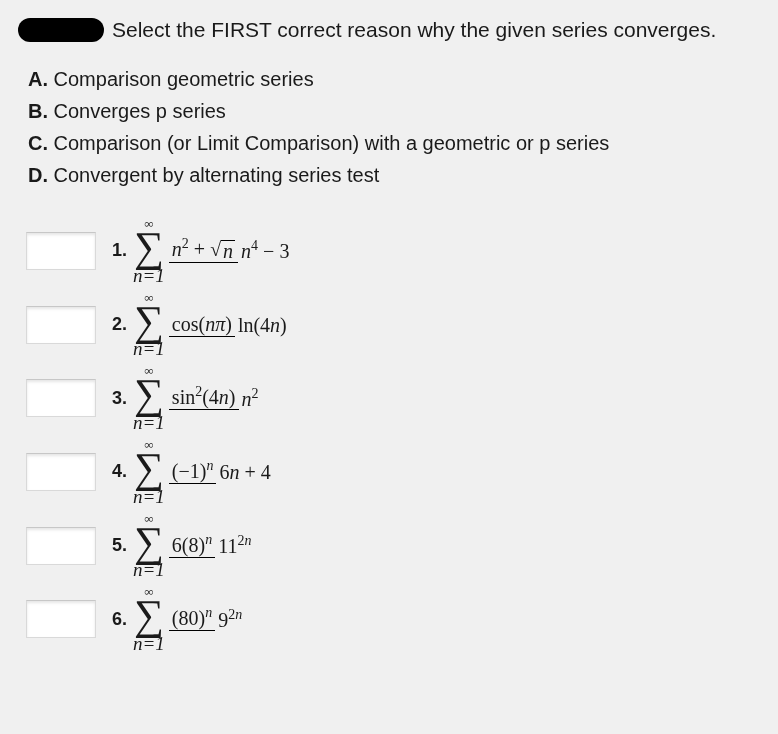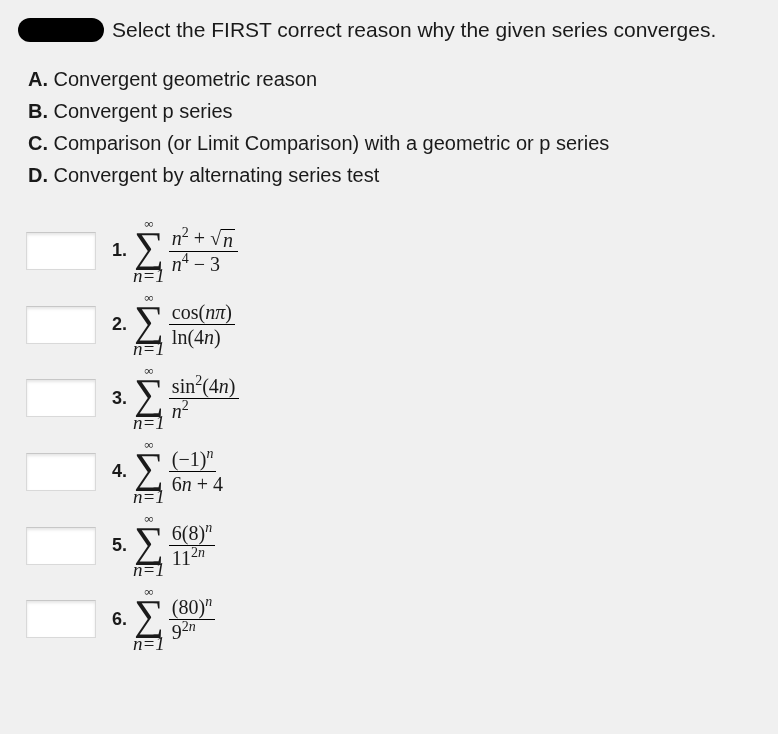--- a/index.html
+++ b/index.html
@@ -65,22 +65,22 @@
       flex-direction: column;
       align-items: center;
       line-height: 1;
       margin-right: 4px;
     }
     .sig-top { font-size: 13px; font-family: 'Times New Roman', serif; }
     .sig-sym { font-size: 42px; line-height: 0.85; }
     .sig-bot { font-size: 19px; font-style: italic; font-family: 'Times New Roman', serif; }
     .frac {
       display: inline-flex;
-      flex-direction: column;
-      align-items: flex-start;
+      flex-direction: row;
+      align-items: center;
       line-height: 1.1;
       font-size: 20px;
     }
     .frac .num {
       padding: 0 3px 1px;
       border-bottom: 1.4px solid #000;
     }
     .frac .den {
       padding: 1px 3px 0;
     }
@@ -103,22 +103,22 @@
   </style>
 </head>
 <body>
 
 <div class="header">
   <div class="redaction"></div>
   <div class="prompt">Select the FIRST correct reason why the given series converges.</div>
 </div>
 
 <div class="options">
-    <div class="opt-row"><span class="opt-letter">A.</span><span> Convergent geometric reason</span></div>
-    <div class="opt-row"><span class="opt-letter">B.</span><span> Convergent p series</span></div>
+    <div class="opt-row"><span class="opt-letter">A.</span><span> Comparison geometric series</span></div>
+    <div class="opt-row"><span class="opt-letter">B.</span><span> Converges p series</span></div>
     <div class="opt-row"><span class="opt-letter">C.</span><span> Comparison (or Limit Comparison) with a geometric or p series</span></div>
     <div class="opt-row"><span class="opt-letter">D.</span><span> Convergent by alternating series test</span></div>
   </div>
 
 <div class="questions">
     <div class="q-row">
       <input class="answer-box" type="text" style="">
       <span class="q-number">1.</span>
       <span class="formula">
         <span class="sigma-block">

